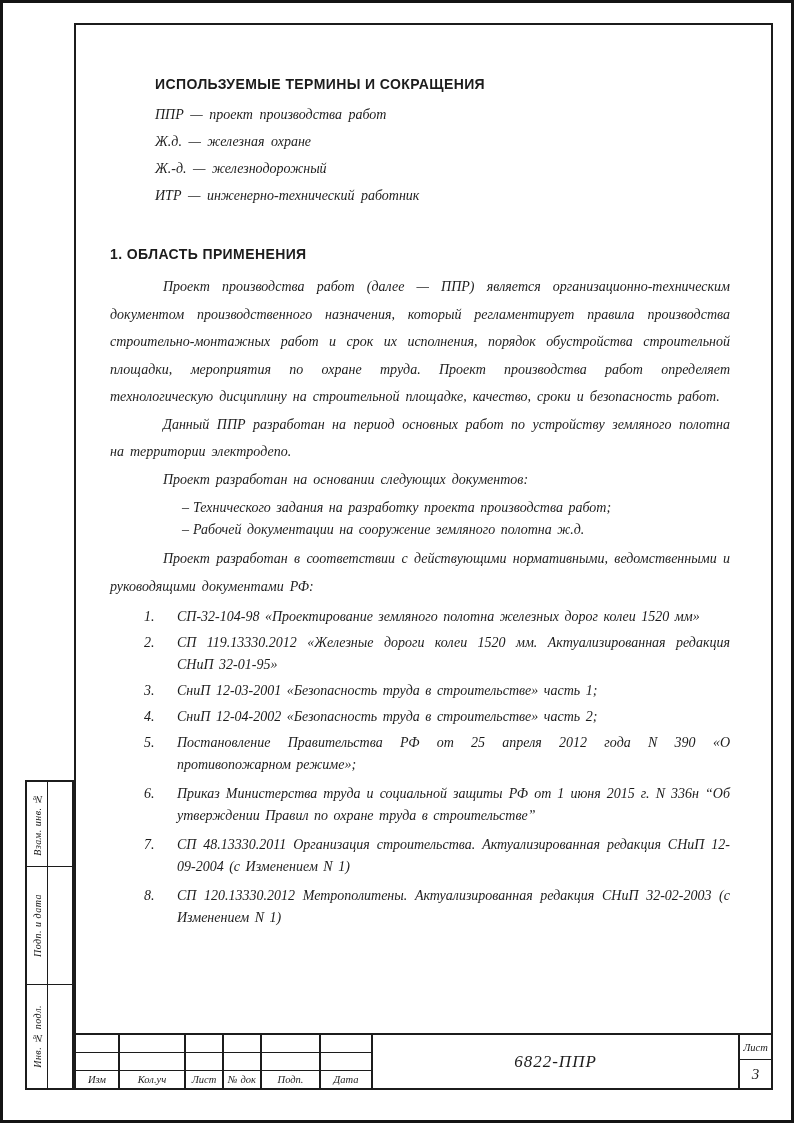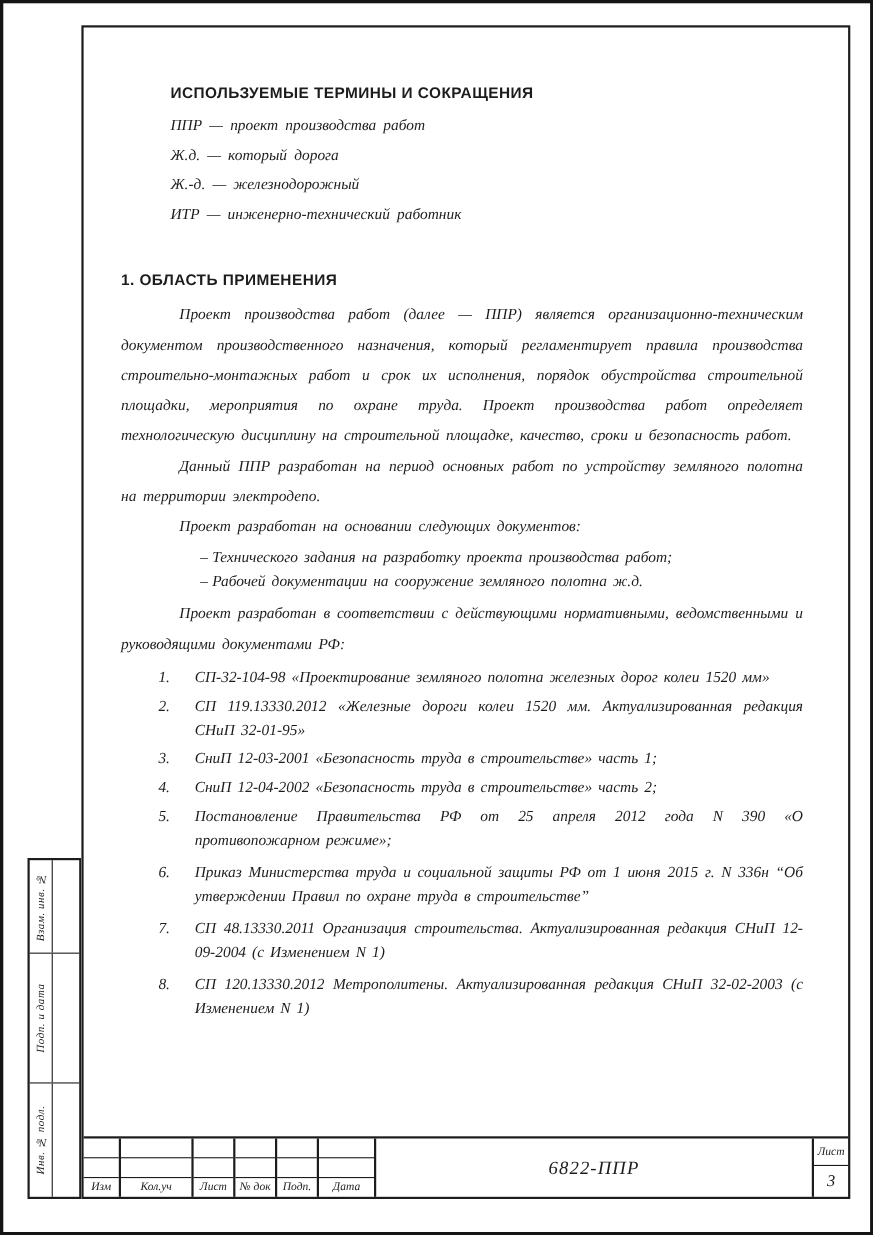--- a/index.html
+++ b/index.html
@@ -58,21 +58,21 @@
   .st-col{
     border-right:2px solid #1c1c1c;box-sizing:border-box;
     display:flex;flex-direction:column;
   }
   .st-col .cell{flex:1;border-bottom:1px solid #1c1c1c;}
   .st-col .cell:last-child{border-bottom:none;}
   .st-col .label{
     display:flex;align-items:center;justify-content:center;
     font-size:10.5px;white-space:nowrap;overflow:hidden;
   }
-  .w34{width:34px}.w42{width:66px}.w38{width:38px}.w58{width:38px}.w36{width:52px}
+  .w34{width:44px}.w42{width:66px}.w38{width:38px}.w58{width:59px}.w36{width:52px}
   .doc-cell{
     flex:1;border-right:2px solid #1c1c1c;box-sizing:border-box;
     display:flex;align-items:center;justify-content:center;
     font-size:17px;letter-spacing:1px;word-spacing:2px;
   }
   .sheet-col{width:31px;display:flex;flex-direction:column;box-sizing:border-box;}
   .sheet-label{
     height:24px;border-bottom:1px solid #1c1c1c;display:flex;align-items:center;
     justify-content:center;font-size:10.5px;
   }
@@ -101,21 +101,21 @@
 <body>
 
 <div class="outer-border"></div>
 
 <div class="frame">
   <div class="content">
 
     <h1 class="heading terms-title">ИСПОЛЬЗУЕМЫЕ ТЕРМИНЫ И СОКРАЩЕНИЯ</h1>
     <div class="terms">
       <p class="term">ППР — проект производства работ</p>
-      <p class="term">Ж.д. — который дорога</p>
+      <p class="term">Ж.д. — железная охране</p>
       <p class="term">Ж.-д. — железнодорожный</p>
       <p class="term">ИТР — инженерно-технический работник</p>
     </div>
 
     <h2 class="heading scope-title">1. ОБЛАСТЬ ПРИМЕНЕНИЯ</h2>
 
     <p class="para">Проект производства работ (далее — ППР) является организационно-техническим документом производственного назначения, который регламентирует правила производства строительно-монтажных работ и срок их исполнения, порядок обустройства строительной площадки, мероприятия по охране труда. Проект производства работ определяет технологическую дисциплину на строительной площадке, качество, сроки и безопасность работ.</p>
     <p class="para">Данный ППР разработан на период основных работ по устройству земляного полотна на территории электродепо.</p>
     <p class="para">Проект разработан на основании следующих документов:</p>
 

